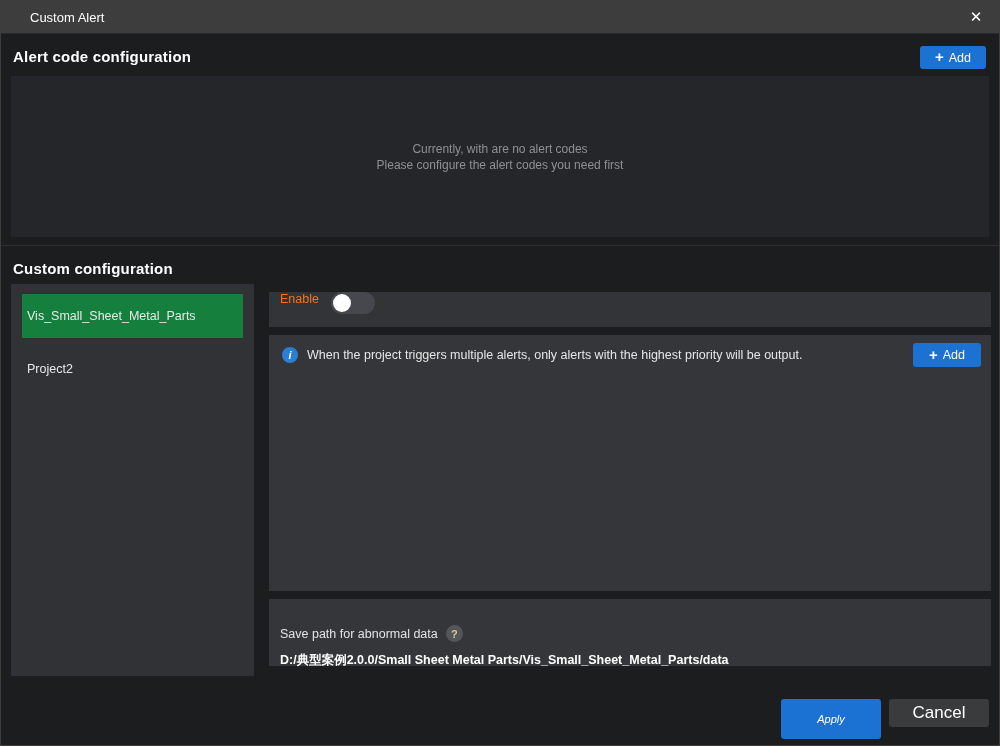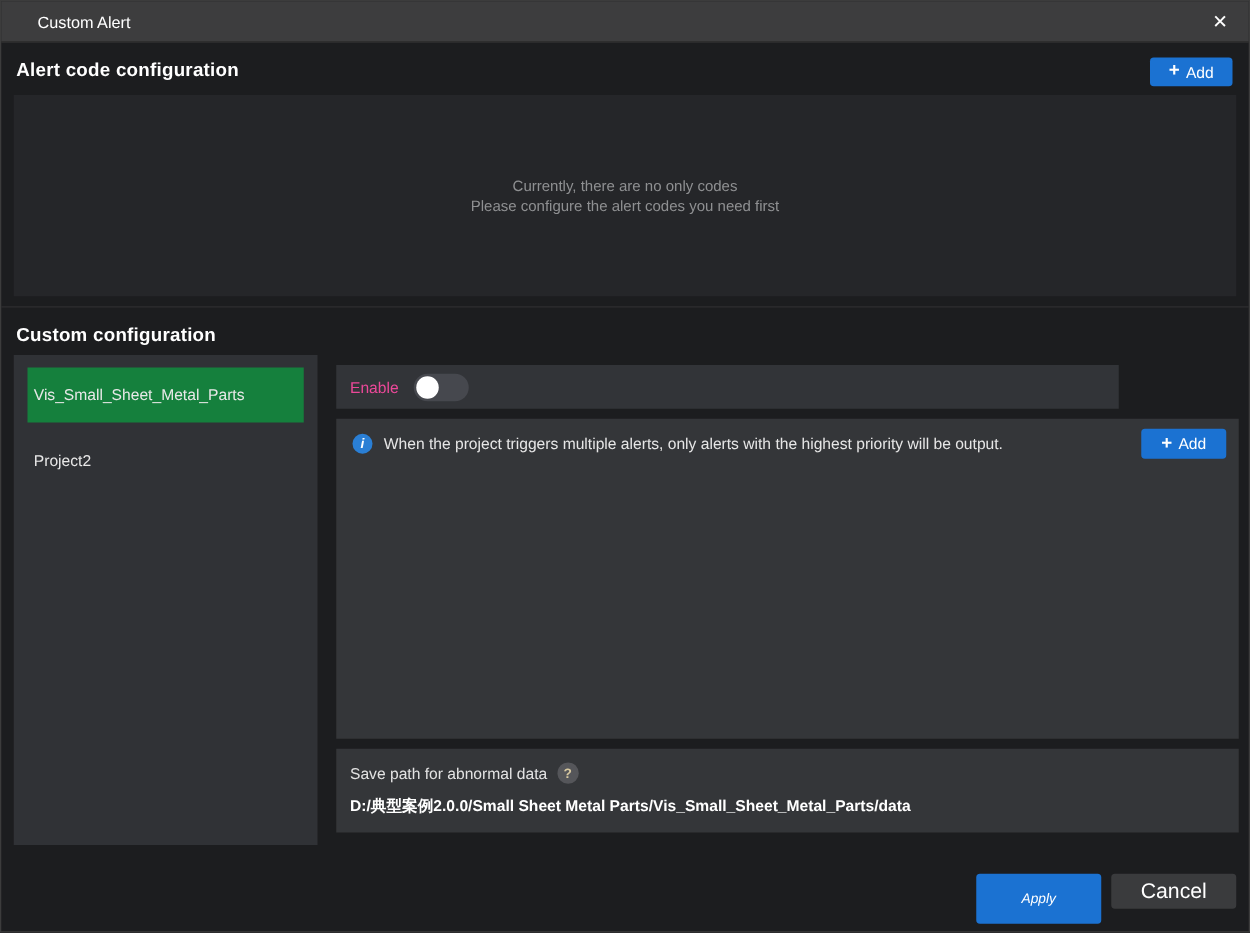--- a/index.html
+++ b/index.html
@@ -60,23 +60,23 @@
   .side-item {
     margin:10px 11px 0 11px; height:44px;
     display:flex; align-items:center; padding-left:5px;
     font-size:12.5px; color:#e8e8e8; cursor:pointer;
   }
   .side-item.selected { background:#15803d;text-align:right; }
   .side-item.plain { height:30px; margin-top:16px; }
 
   
   .enable-row {
-    position:absolute; left:268px; width:626px; top:291px; height:35px;
-    background:#323438; display:flex; align-items:center;
-    padding-left:11px; font-size:12.5px; color:#ec4899;
+    position:absolute; left:268px; width:722px; top:291px; height:35px;
+    background:#323438; display:flex; align-items:flex-start;
+    padding-left:11px; font-size:12.5px; color:#f97316;
   }
   .toggle {
     width:44px; height:22px; border-radius:11px; background:#46484e;
     margin-left:12px; position:relative; cursor:pointer;
   }
   .toggle .knob {
     position:absolute; left:2px; top:2px; width:18px; height:18px;
     border-radius:50%; background:#ffffff;
   }
 
@@ -94,21 +94,21 @@
   }
   .info-text { font-size:12.5px; color:#e6e6e6; margin-left:9px; flex:1 1 auto; }
   .add-inner { width:68px; height:24px; margin-left:10px; flex:0 0 68px; }
   .rules-empty {
     position:absolute; left:0; right:0; top:120px;
     display:flex; flex-direction:column; align-items:center;
   }
 
   .savepath-panel {
     position:absolute; left:268px; width:722px; top:598px; height:67px;
-    background:#343639; padding:11px 0 0 11px;
+    background:#343639; padding:26px 0 0 11px;
   }
   .savepath-row { display:flex; align-items:center; }
   .savepath-label { font-size:12.5px; color:#e3e3e3; }
   .help-icon {
     width:17px; height:17px; border-radius:50%; background:#55565a;
     color:#d8c9a0; font-size:11px; font-weight:bold;
     display:flex; align-items:center; justify-content:center;
     margin-left:8px; cursor:pointer;
   }
   .savepath-value {
@@ -139,21 +139,21 @@
   </div>
 
   <div class="section-header hdr1">Alert code configuration</div>
 
   <button class="btn-blue add-top">
     <span class="plus">+</span>
     <span>Add</span>
   </button>
 
   <div class="codes-panel">
-    <div class="empty-text">Currently, there are no only codes</div>
+    <div class="empty-text">Currently, with are no alert codes</div>
     <div class="empty-text">Please configure the alert codes you need first</div>
   </div>
 
   <div class="divider"></div>
 
   <div class="section-header hdr2">Custom configuration</div>
 
   <div class="sidebar">
     <div class="side-item selected">
       <span>Vis_Small_Sheet_Metal_Parts</span>

